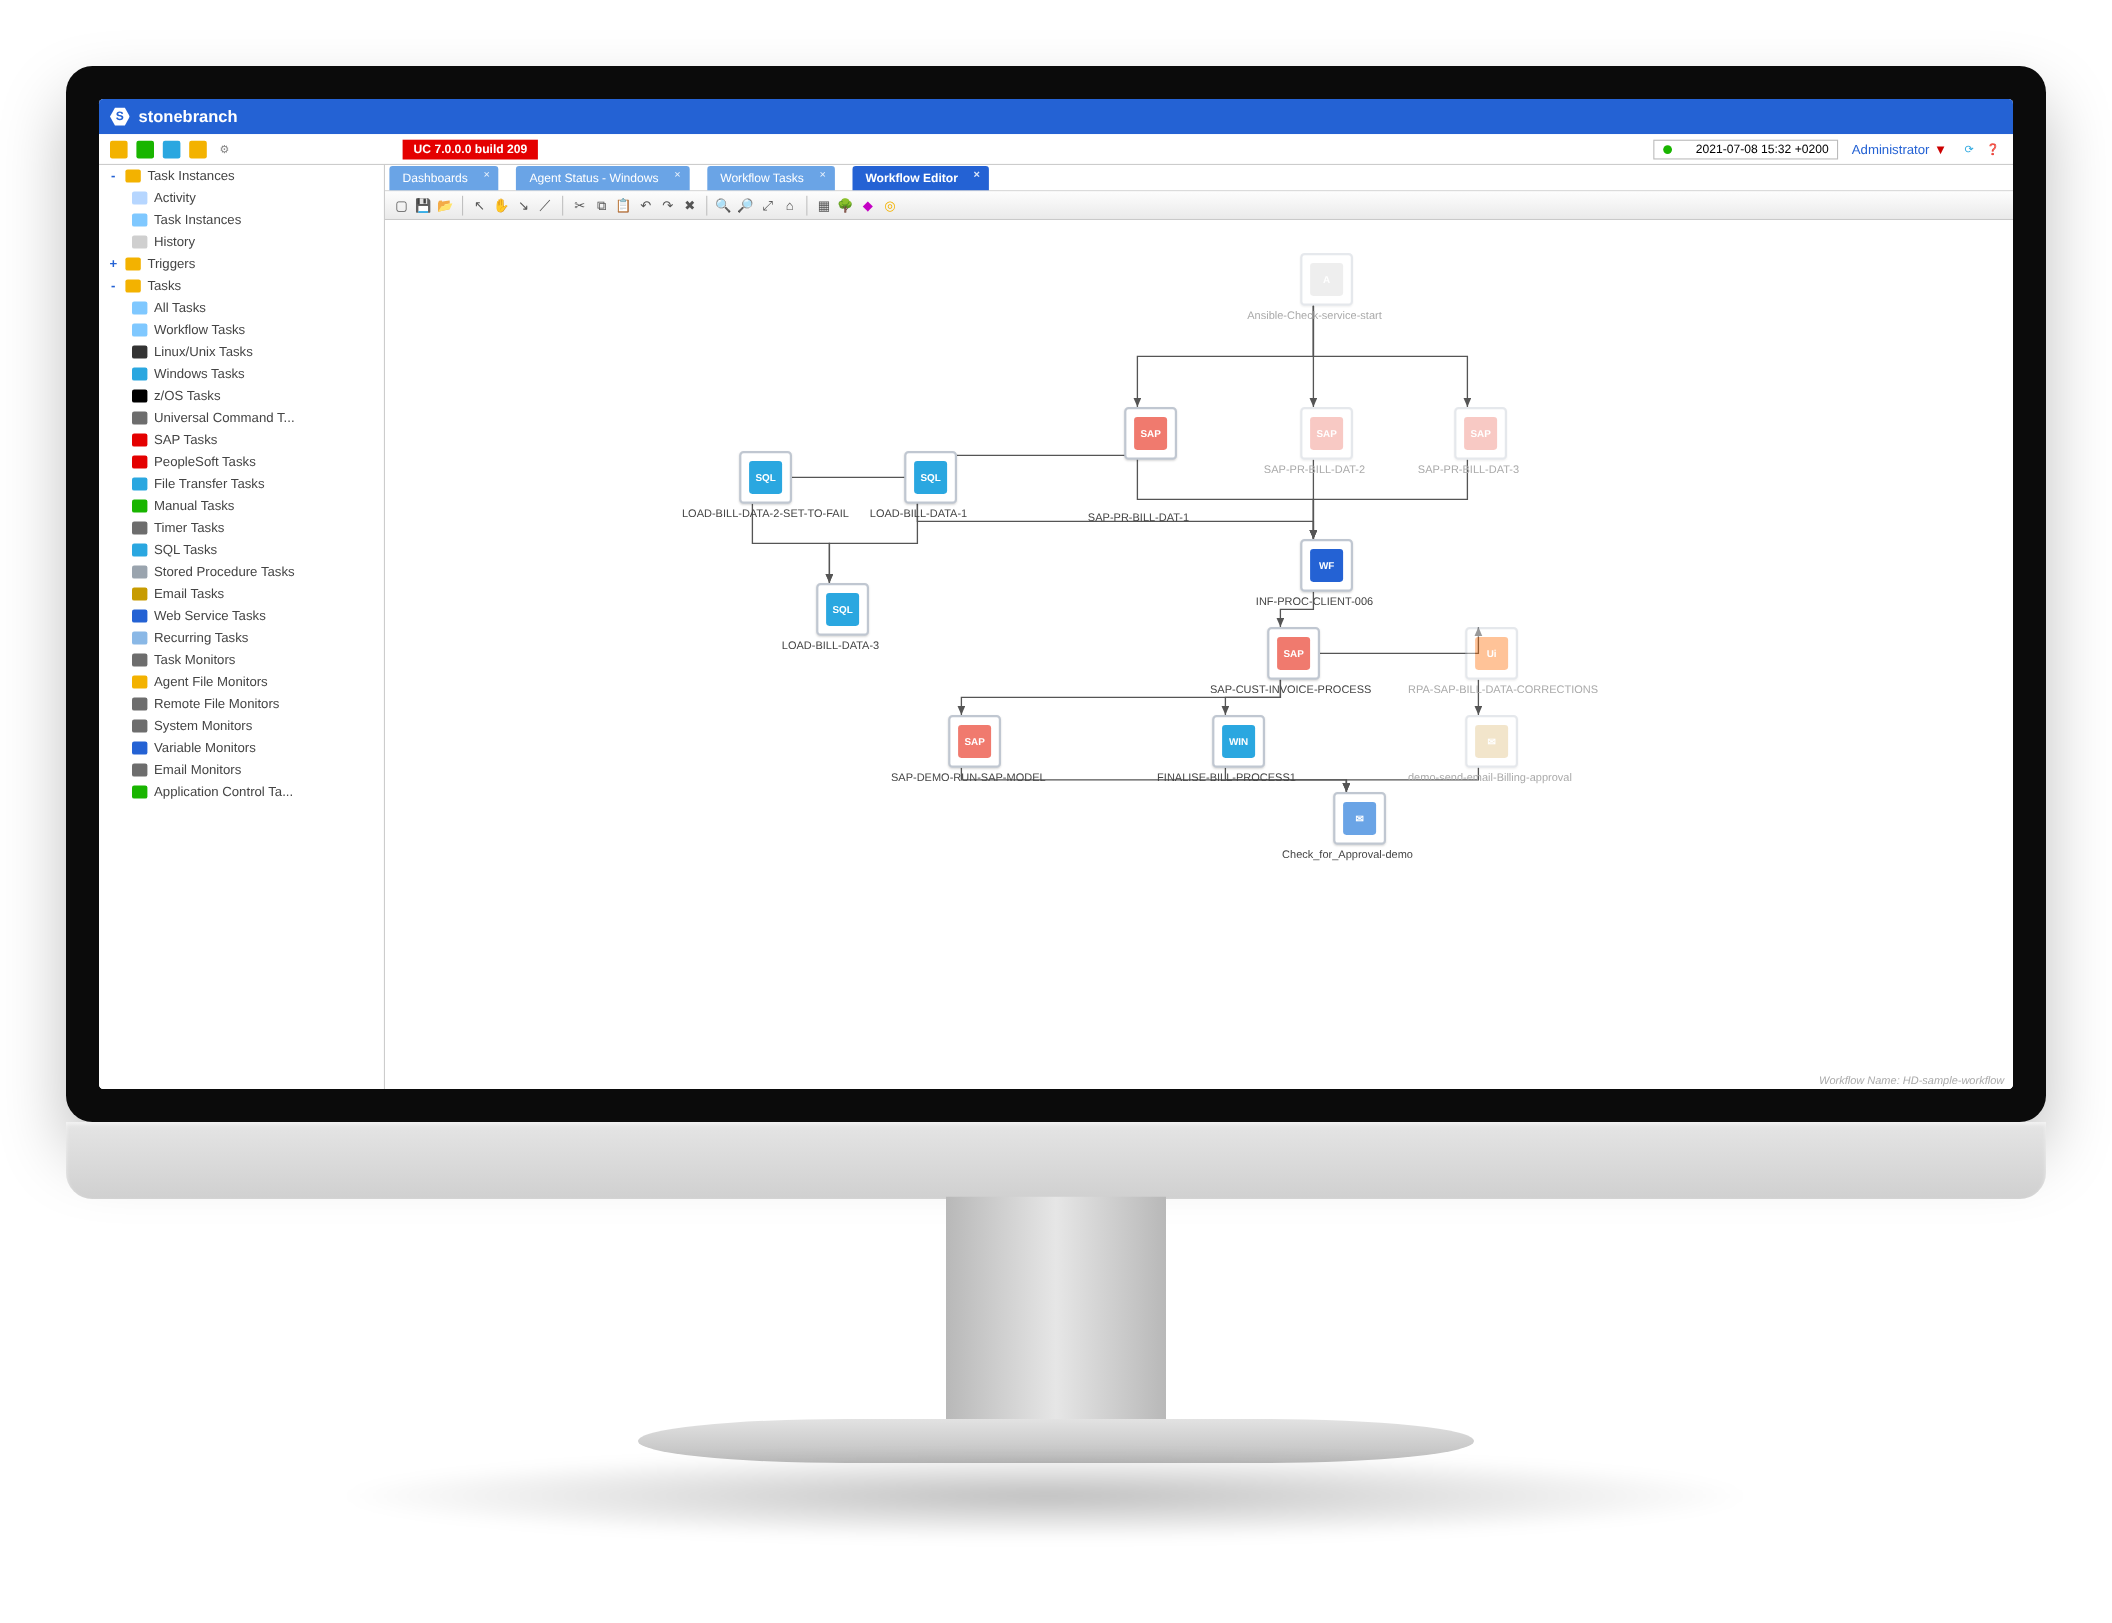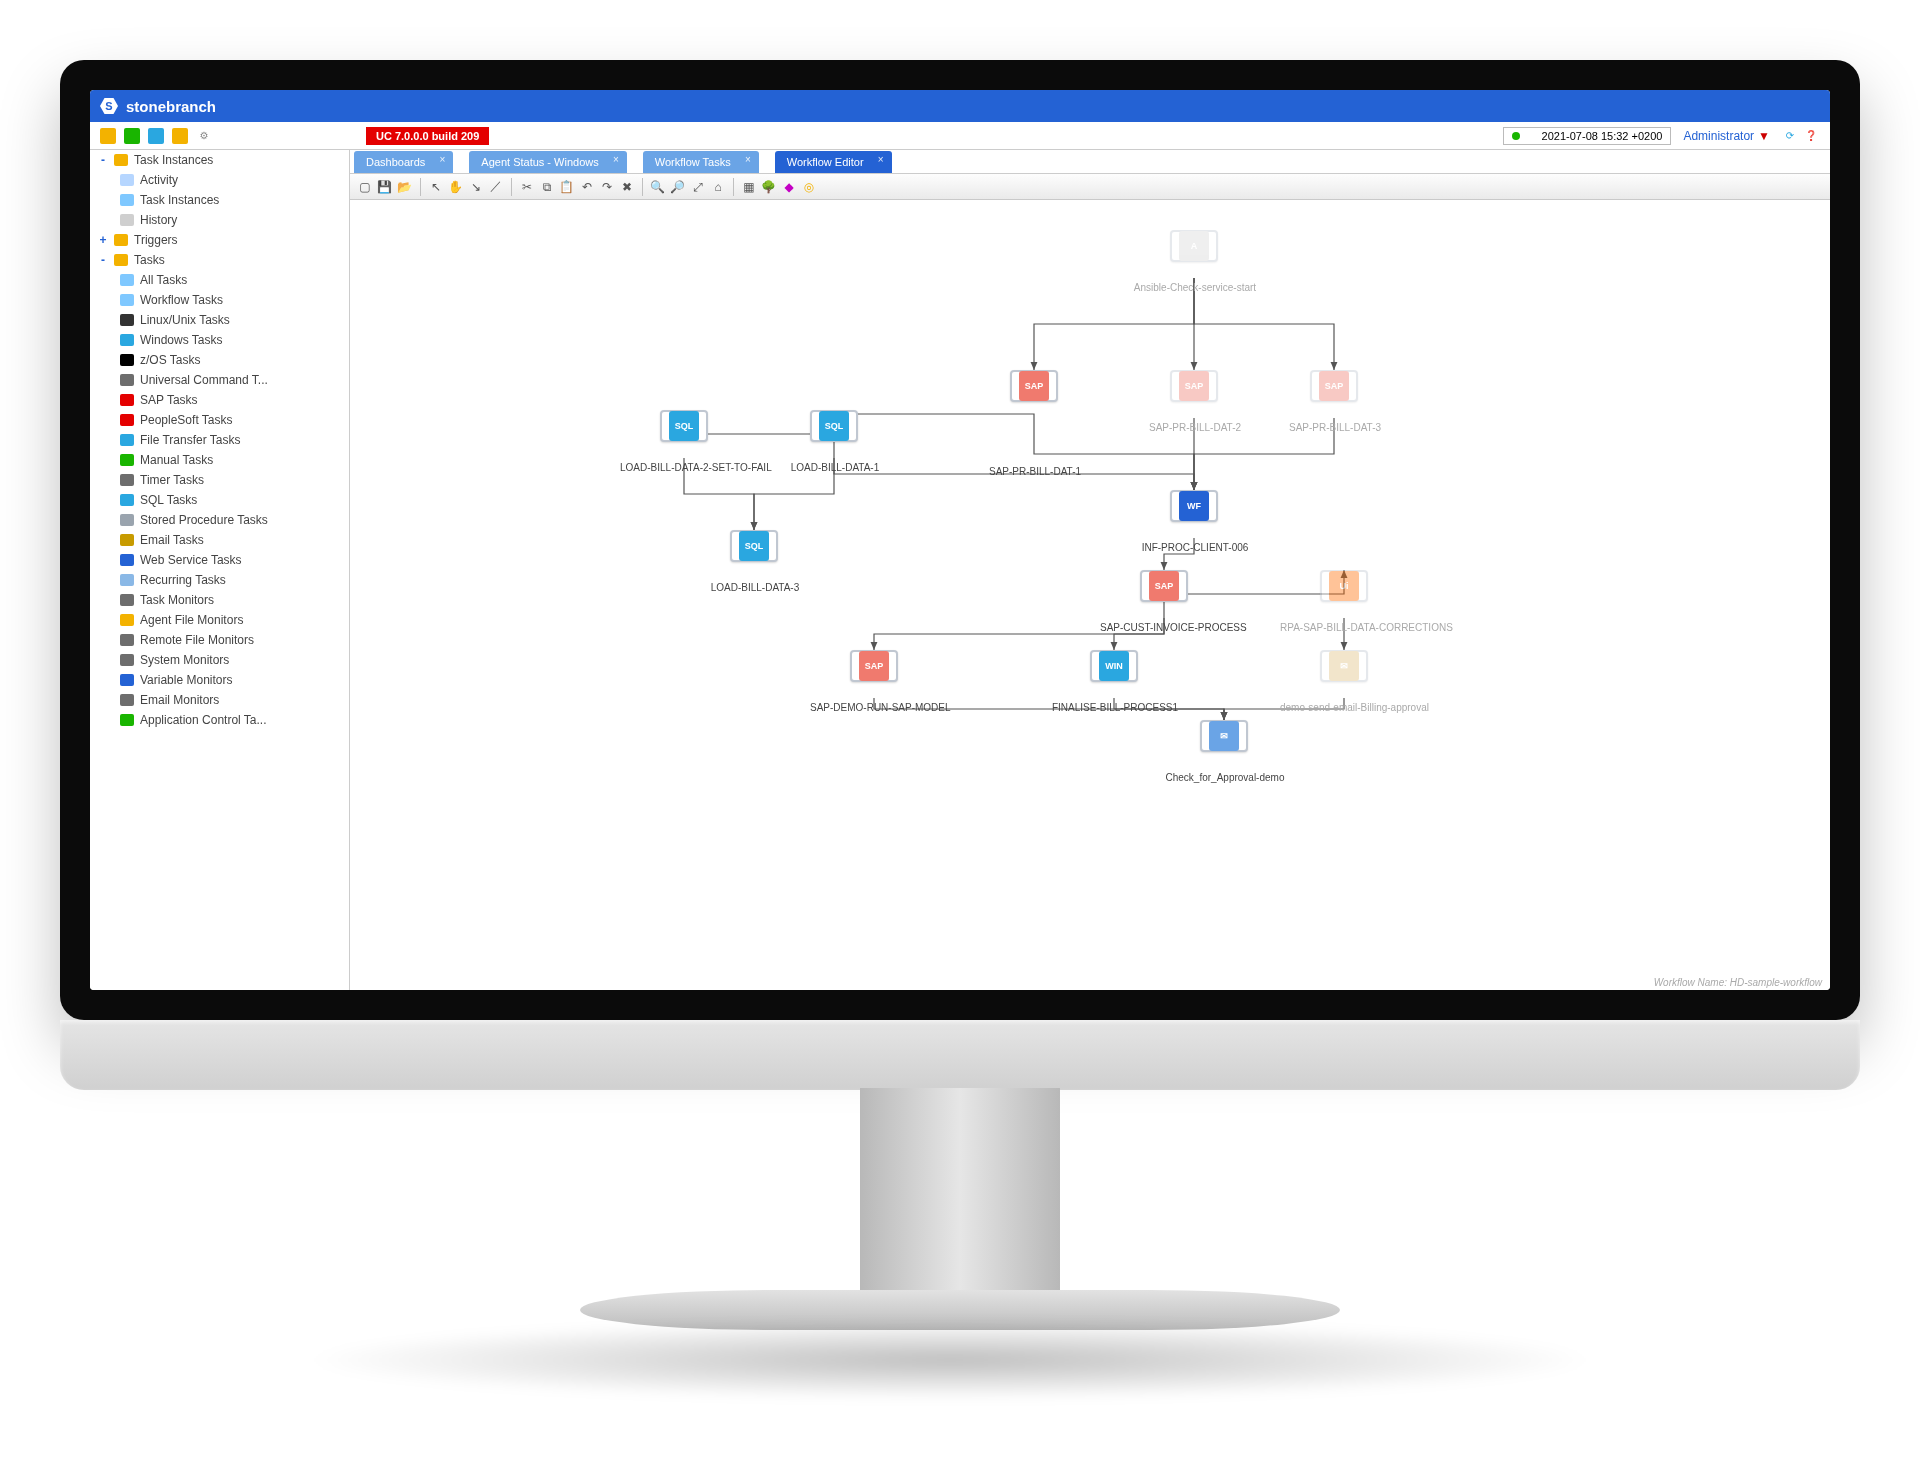--- a/index.html
+++ b/index.html
@@ -175,43 +175,44 @@
     font-size:11px;
     color:#fff;
     display:flex;align-items:center;
     border-radius:3px 3px 0 0;
     margin-right:2px;
     position:relative;
     cursor:pointer;
   }
   .tab .x{position:absolute;right:8px;top:3px;font-size:10px;opacity:.85;}
   .tab.inactive{background:#6aa4e6;}
-  .tab.active{background:#2462d4;font-weight:normal;}
+  .tab.active{background:#2462d4;font-weight:bold;}
 
   
   .toolbar{
     height:26px;
     background:linear-gradient(#fdfdfd,#eaeaea);
     border-bottom:1px solid #c9c9c9;
     display:flex;align-items:center;
     gap:2px;padding:0 6px;
   }
   .tbtn{width:18px;height:18px;display:inline-flex;align-items:center;justify-content:center;font-size:12px;color:#555;cursor:pointer;border-radius:2px;}
   .tsep{width:1px;height:18px;background:#c0c0c0;margin:0 4px;}
 
   
   .canvas{
     flex:1;background:#fff;position:relative;overflow:hidden;
   }
   .node{
-    position:absolute;width:48px;height:32px;
+    position:absolute;width:48px;height:48px;
     border:2px solid #c0c7d1;
     background:#fff;display:flex;align-items:center;justify-content:center;
     font-size:10px;border-radius:4px;
     box-shadow:0 1px 2px rgba(0,0,0,.15);
+    margin-left:12px;
   }
   .node.faded{opacity:.4;}
   .nodelabel{
     position:absolute;
     font-size:10px;
     color:#444;
     text-align:center;
     white-space:nowrap;
   }
   .nodelabel.faded{color:#aaa;}

